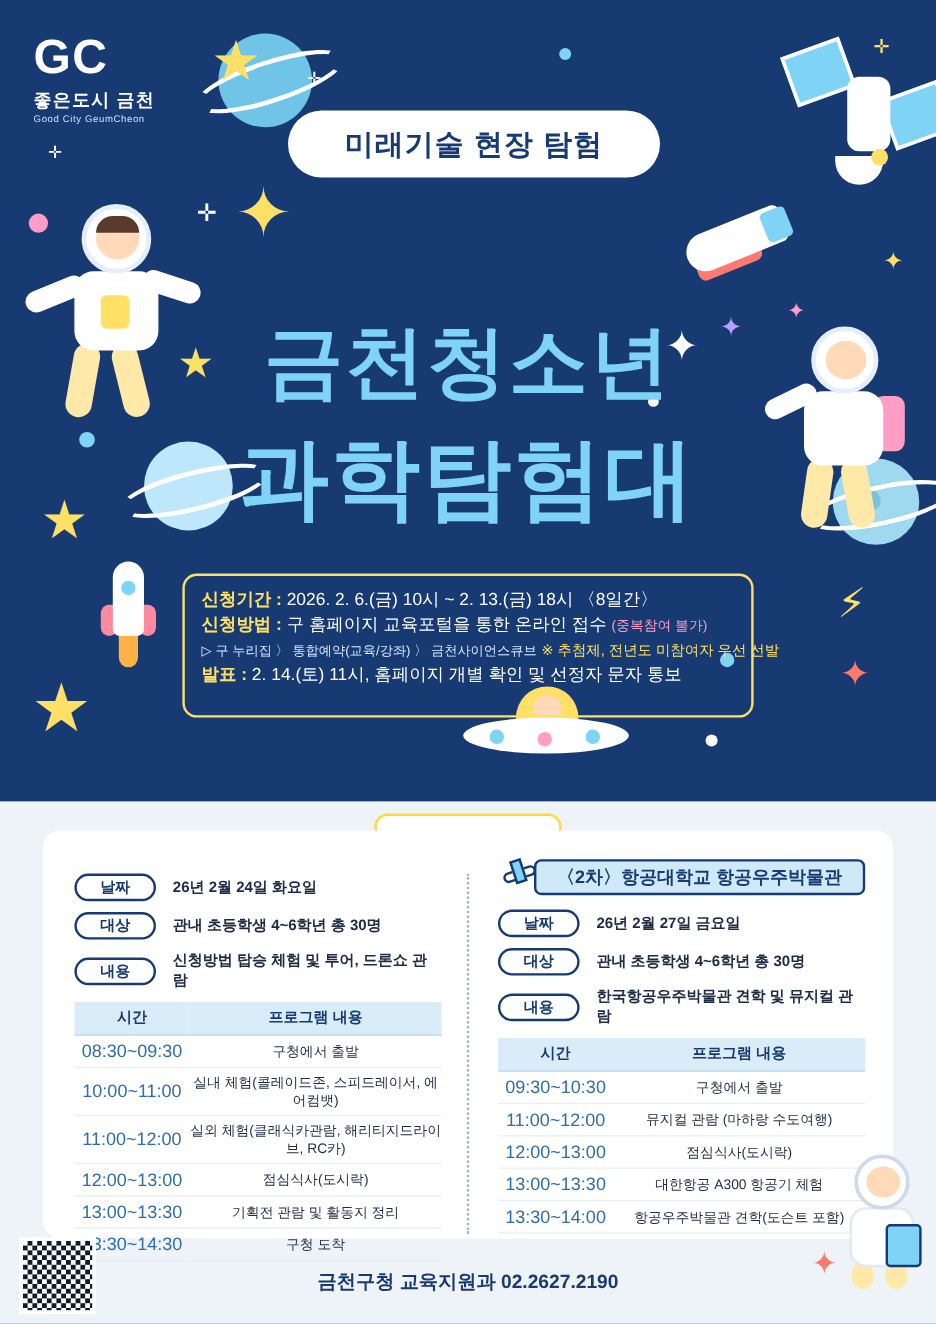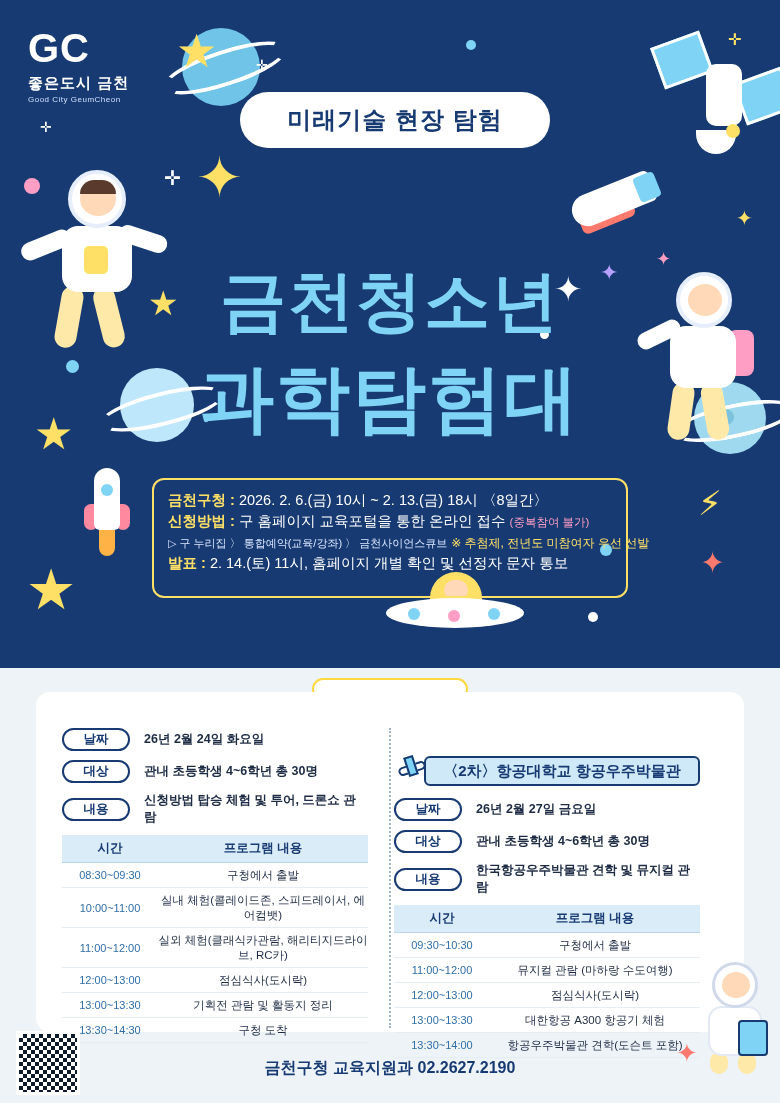--- a/index.html
+++ b/index.html
@@ -164,21 +164,21 @@
     position:absolute;left:36px;top:24px;width:708px;height:340px;
     background:#ffffff;border-radius:14px;
   }
   .divider{
     position:absolute;left:389px;top:60px;height:300px;width:0;
     border-left:2px dotted #9fb3c8;
   }
 
   .col{position:absolute;top:48px;width:306px;}
   .col.left{left:62px;}
-  .col.right{left:394px;margin-top:40px;}
+  .col.right{left:415px;}
 
   .col-head{
     height:30px;border-radius:6px;display:flex;align-items:center;justify-content:center;
     font-size:15px;font-weight:bold;color:#173a72;box-sizing:border-box;
   }
   .col.left .col-head{background:#cfe9f8;border:2px solid #173a72;margin-left:30px;width:276px;}
   .col.right .col-head{background:#cfe9f8;border:2px solid #173a72;margin-left:30px;width:276px;}
 
   .head-icon{position:absolute;left:0;top:-4px;width:34px;height:38px;}
   .ic-rocket .b{position:absolute;left:9px;top:2px;width:16px;height:26px;background:#fff;border:2px solid #173a72;border-radius:9px 9px 4px 4px;box-sizing:border-box;}
@@ -198,21 +198,21 @@
 
   table.sched{
     margin-top:8px;border-collapse:collapse;width:306px;
     font-size:12px;color:#1d2b44;
   }
   table.sched th{
     background:#d9ecf8;color:#173a72;font-weight:bold;font-size:12.5px;
     padding:5px 0;border-bottom:1px solid #b9d6ea;
   }
   table.sched td{padding:4.5px 0;text-align:center;border-bottom:1px solid #e6eef5;}
-  table.sched td.time{color:#2f6ea8;width:96px;font-size:11px;}
+  table.sched td.time{color:#2f6ea8;width:96px;font-size:15px;}
   table.sched td.prog{font-size:11.5px;}
 
   
   .qr{position:absolute;left:16px;top:1031px;width:58px;height:58px;background:
     repeating-conic-gradient(#0d1b2a 0% 25%, #ffffff 0% 50%) 0 0/8px 8px;
     border:3px solid #ffffff;}
   .footer{
     position:absolute;left:0;top:1058px;width:780px;text-align:center;
     font-size:16px;font-weight:bold;color:#173a72;
   }
@@ -324,21 +324,21 @@
       <div class="en">Good City GeumCheon</div>
     </div>
 
     <div class="badge">미래기술 현장 탐험</div>
 
     <div class="title-l2">금천청소년</div>
     <div class="title-l3">과학탐험대</div>
 
     <div class="infobox">
       <div class="row">
-        <b>금천구청 :</b>
+        <b>신청기간 :</b>
         <span>2026. 2. 6.(금) 10시 ~ 2. 13.(금) 18시 〈8일간〉</span>
       </div>
       <div class="row">
         <b>신청방법 :</b>
         <span>구 홈페이지 교육포털을 통한 온라인 접수</span>
         <span class="pinknote">(중복참여 불가)</span>
       </div>
       <div class="row">
         <span class="small">▷ 구 누리집 〉 통합예약(교육/강좌) 〉 금천사이언스큐브</span>
         <span class="yellownote">※ 추첨제, 전년도 미참여자 우선 선발</span>

